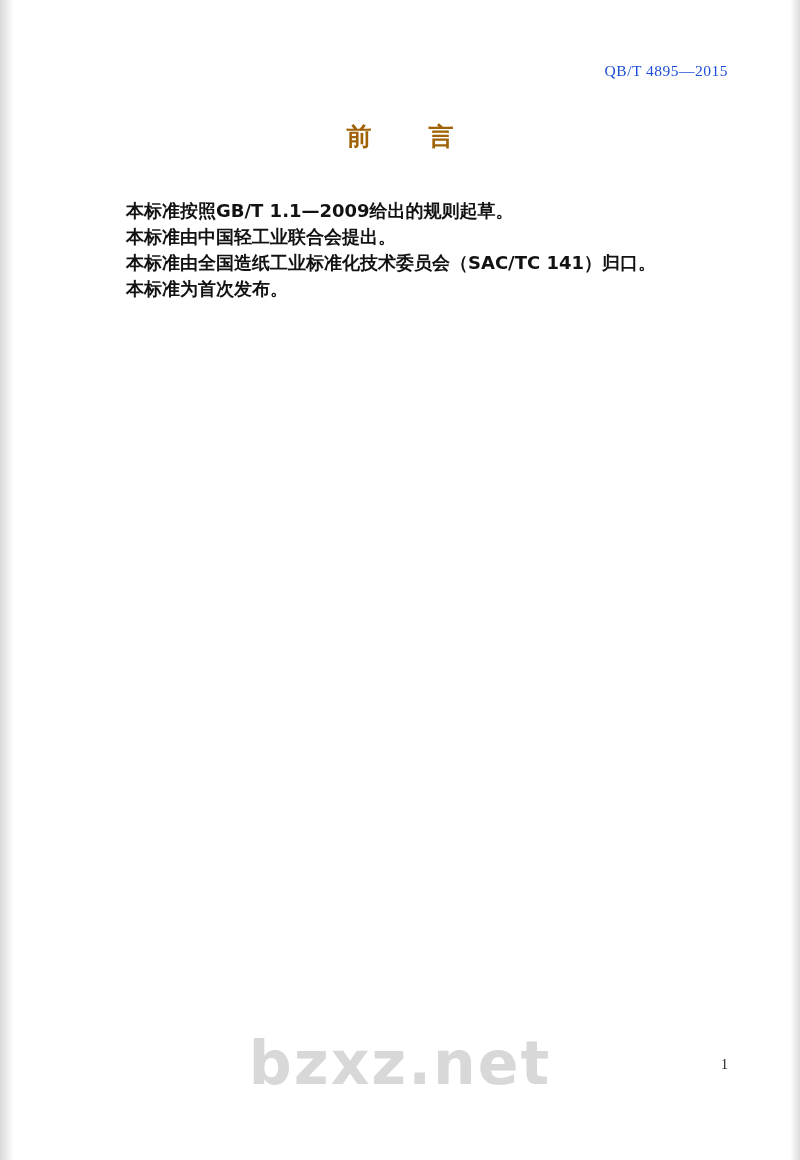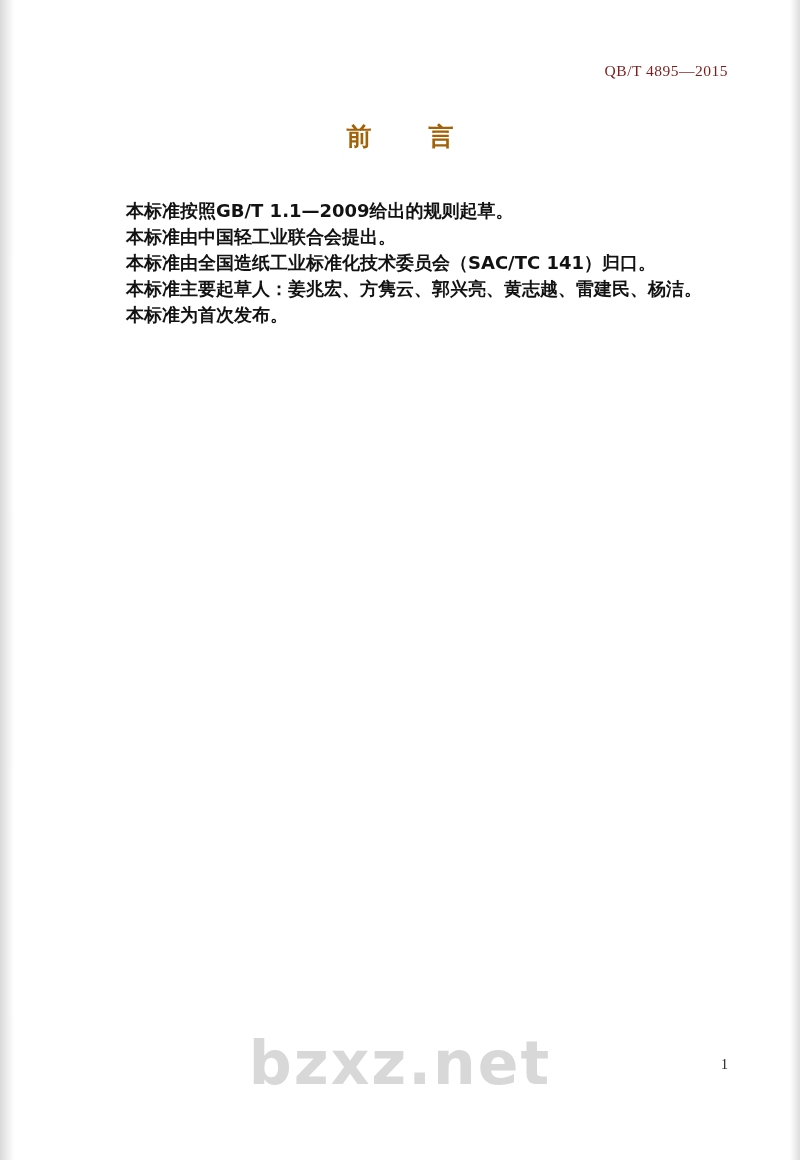--- a/index.html
+++ b/index.html
@@ -36,21 +36,21 @@
     width: 10px; height: 100%;
     background: linear-gradient(to left, #dcdcdc, #ffffff);
     pointer-events: none;
   }
   .header {
     position: absolute;
     top: 62px;
     right: 72px;
     font-size: 15.5px;
     letter-spacing: 0.5px;
-    color: #7f1d1d;
+    color: #1d4ed8;
     font-family: "Liberation Serif", serif;
   }
   .doc-title {
     position: absolute;
     top: 120px;
     left: 0;
     width: 100%;
     text-align: center;
     font-size: 25px;
     font-weight: bold;
@@ -104,21 +104,20 @@
 <div class="page">
 
   <div class="header">QB/T 4895—2015</div>
 
   <div class="doc-title">前　言</div>
 
   <div class="body-block">
     <p>本标准按照GB/T 1.1—2009给出的规则起草。</p>
     <p>本标准由中国轻工业联合会提出。</p>
     <p>本标准由全国造纸工业标准化技术委员会（SAC/TC 141）归口。</p>
-    <p>本标准主要起草人：姜兆宏、方隽云、郭兴亮、黄志越、雷建民、杨洁。</p>
     <p>本标准为首次发布。</p>
   </div>
 
   <div class="watermark">bzxz.net</div>
 
   <div class="page-number">1</div>
 
 </div>
 
 </body></html>

